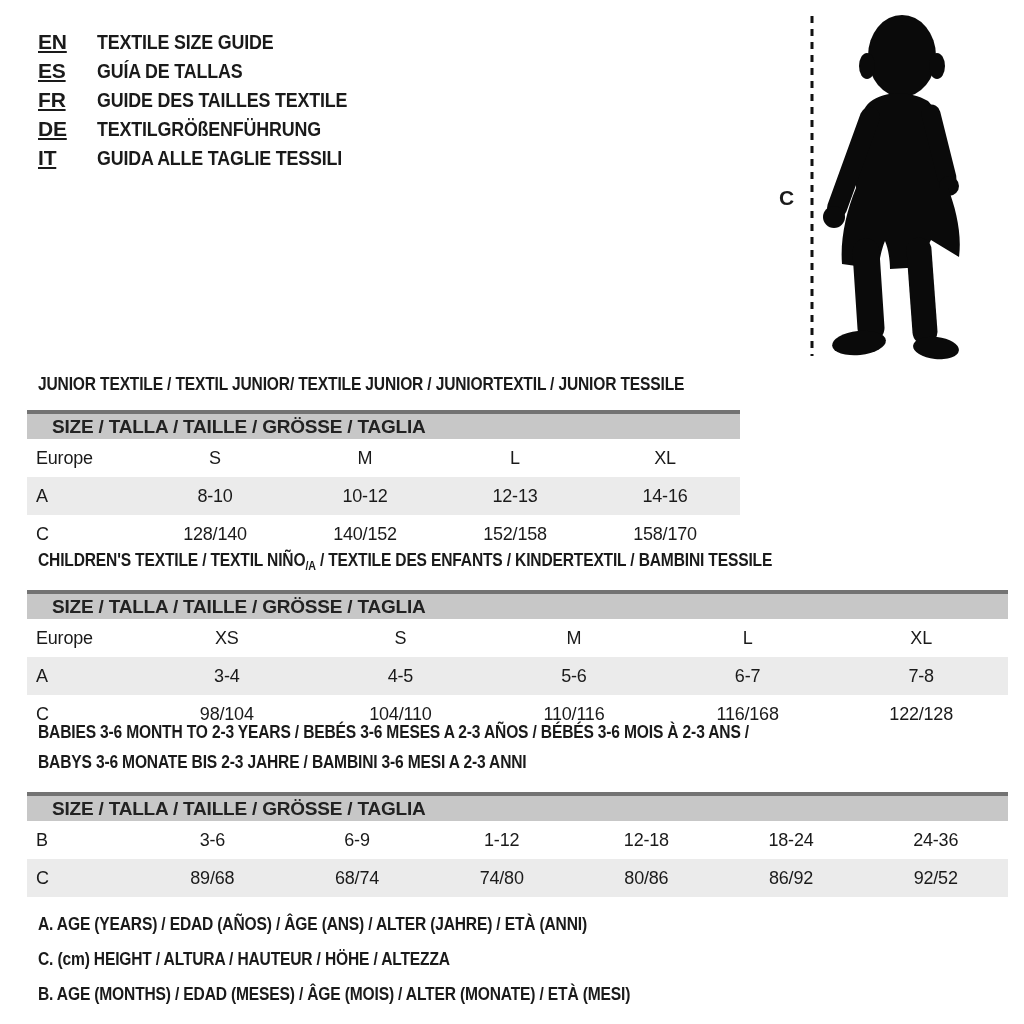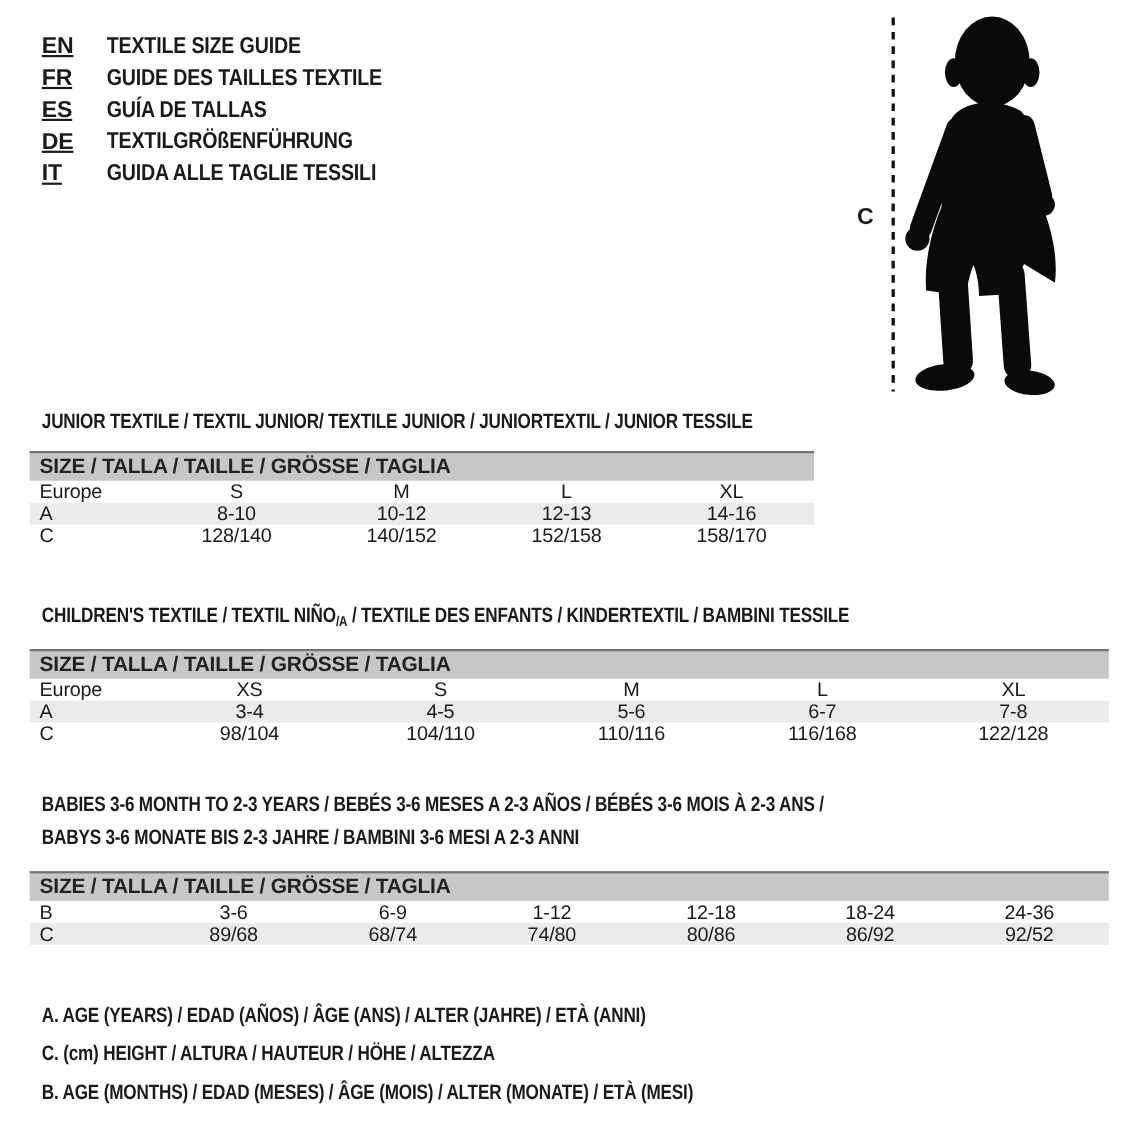--- a/index.html
+++ b/index.html
@@ -36,54 +36,54 @@
 
   
   .section-heading { font-size: 19px; font-weight: 700; line-height: 30px; white-space: nowrap; }
   .sub-inline { font-size: 13px; vertical-align: -4px; font-weight: 700; }
 
   
   .size-table { position: absolute; left: 27px; }
   .band {
     height: 25px;
     background: #c7c7c7;
-    border-top: 2px solid #737373;
+    border-top: 4px solid #737373;
     font-size: 19px;
     font-weight: 700;
     line-height: 25px;
-    padding-left: 9px;
+    padding-left: 25px;
     color: #222222;
     white-space: nowrap;
   }
-  .trow { display: flex; height: 20px; align-items: center; font-size: 18px; }
+  .trow { display: flex; height: 38px; align-items: center; font-size: 18px; }
   .trow.shade { background: #ebebeb; }
   .cell-label { width: 104px; padding-left: 9px; box-sizing: content-box; text-align: left; }
   .cell { flex: 1; text-align: center; }
 
   
   .footnotes { left: 38px; top: 913px; }
   .footnote { height: 35px; font-size: 19px; font-weight: 700; }
 </style>
 </head>
 <body>
 
 <div id="canvas">
 
   <div class="abs lang-block">
     <div class="lang-row">
       <span class="lang-code">EN</span>
       <span class="lang-title"><span class="cond">TEXTILE SIZE GUIDE</span></span>
     </div>
     <div class="lang-row">
+      <span class="lang-code">ES</span>
+      <span class="lang-title"><span class="cond">GUÍA DE TALLAS</span></span>
+    </div>
+    <div class="lang-row">
       <span class="lang-code">FR</span>
       <span class="lang-title"><span class="cond">GUIDE DES TAILLES TEXTILE</span></span>
-    </div>
-    <div class="lang-row">
-      <span class="lang-code">ES</span>
-      <span class="lang-title"><span class="cond">GUÍA DE TALLAS</span></span>
     </div>
     <div class="lang-row">
       <span class="lang-code">DE</span>
       <span class="lang-title"><span class="cond">TEXTILGRÖßENFÜHRUNG</span></span>
     </div>
     <div class="lang-row">
       <span class="lang-code">IT</span>
       <span class="lang-title"><span class="cond">GUIDA ALLE TAGLIE TESSILI</span></span>
     </div>
   </div>

